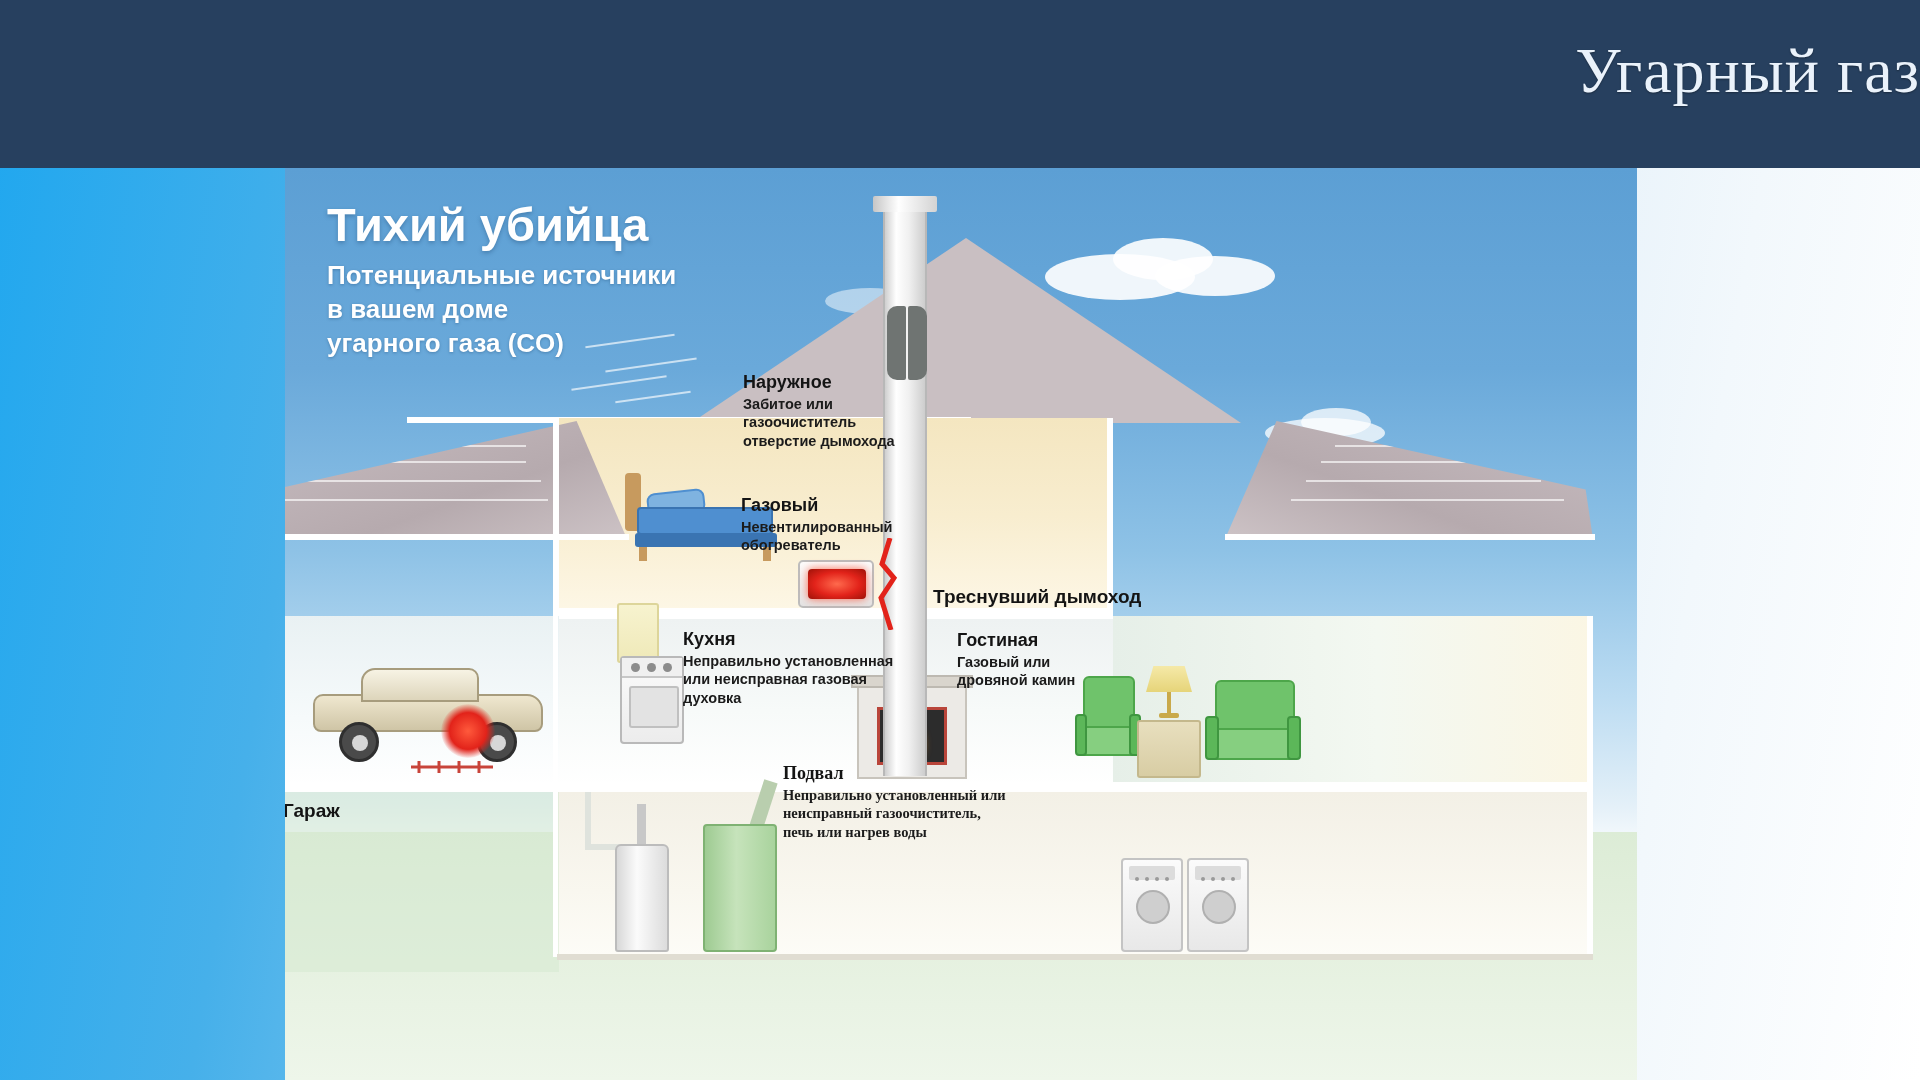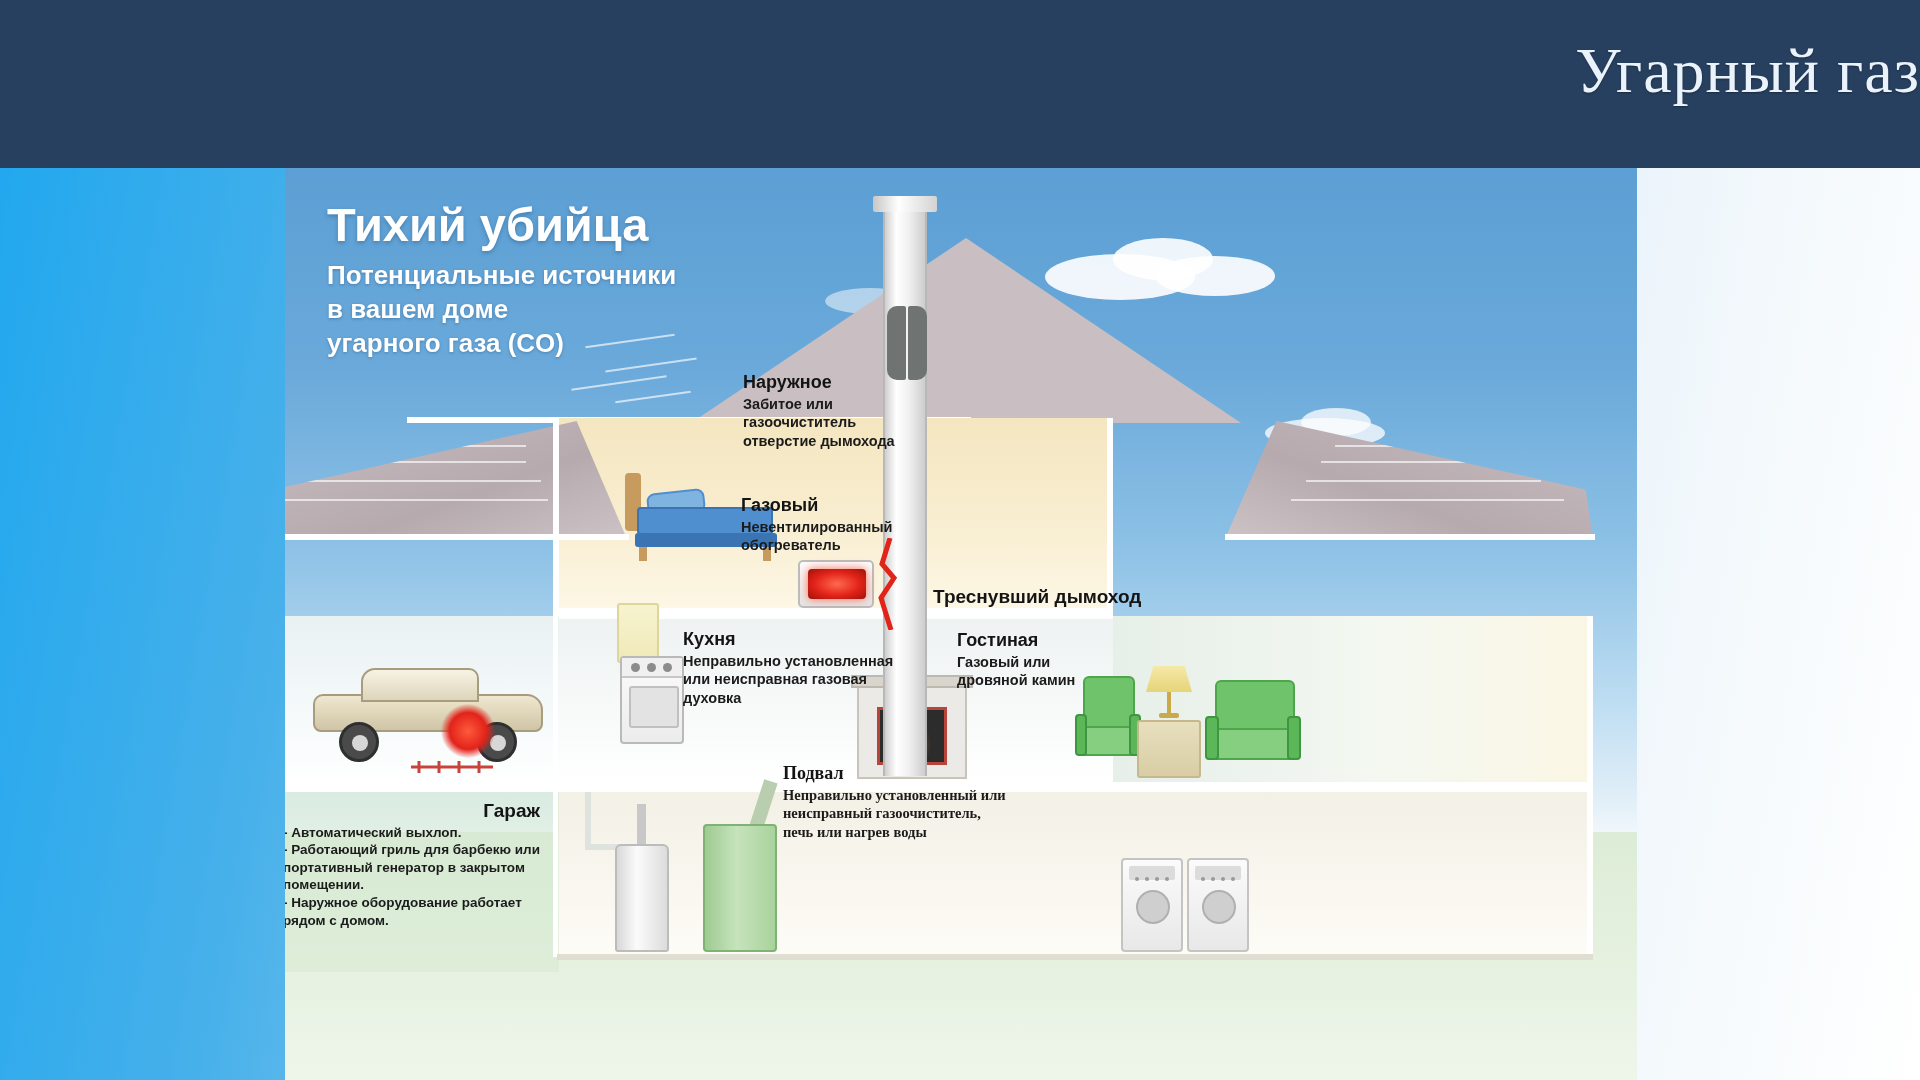--- a/index.html
+++ b/index.html
@@ -462,28 +462,20 @@
     <div class="label" id="label-living">
       <div class="t">Гостиная</div>
       <div class="d">
         <div>Газовый или</div>
         <div>дровяной камин</div>
       </div>
     </div>
 
     <div class="label" id="label-garage">
       <div class="t">Гараж</div>
-      <div class="d">
-        <div>- Автоматический выхлоп.</div>
-        <div>- Работающий гриль для барбекю или</div>
-        <div>портативный генератор в закрытом</div>
-        <div>помещении.</div>
-        <div>- Наружное оборудование работает</div>
-        <div>рядом с домом.</div>
-      </div>
     </div>
 
     <div class="label" id="label-basement">
       <div class="t">Подвал</div>
       <div class="d">
         <div>Неправильно установленный или</div>
         <div>неисправный газоочиститель,</div>
         <div>печь или нагрев воды</div>
       </div>
     </div>

